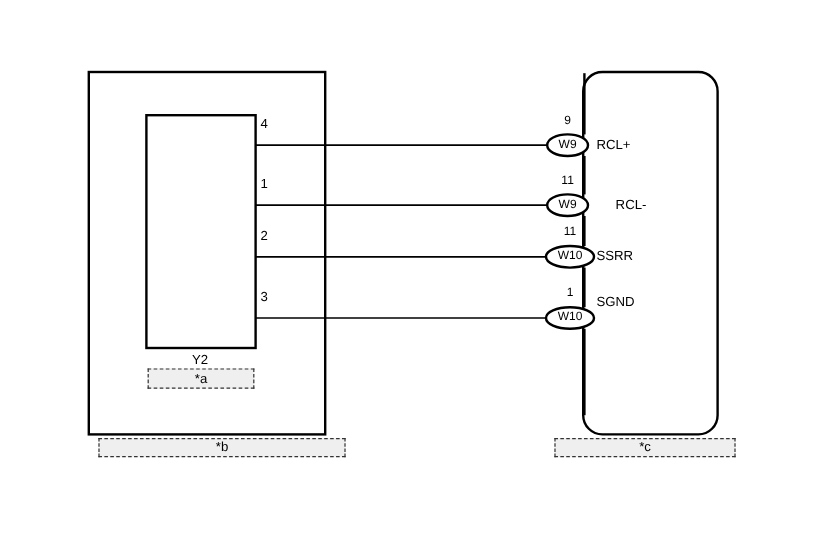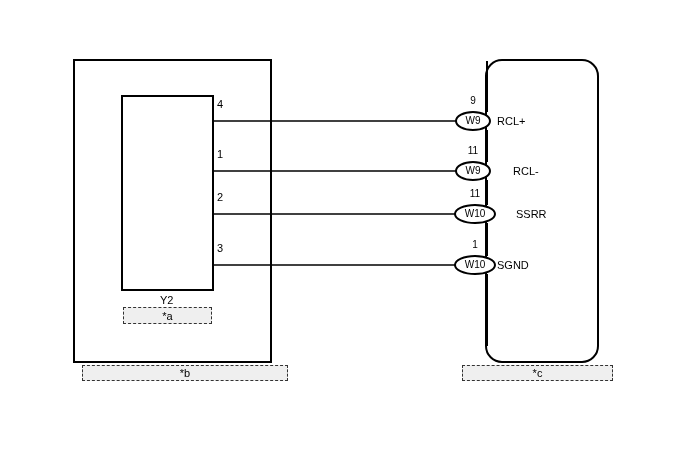--- a/index.html
+++ b/index.html
@@ -108,16 +108,16 @@
   <div class="badge-label" style="left:460px; top:188px; width:30px;">11</div>
   <div class="badge-label" style="left:460px; top:239px; width:30px;">1</div>
 
   <div class="badge-label" style="left:456px; top:115px; width:34px;">W9</div>
   <div class="badge-label" style="left:456px; top:165px; width:34px;">W9</div>
   <div class="badge-label" style="left:456px; top:208px; width:38px;">W10</div>
   <div class="badge-label" style="left:456px; top:259px; width:38px;">W10</div>
 
   <div class="txt" style="left:497px; top:115px;">RCL+</div>
   <div class="txt" style="left:513px; top:165px;">RCL-</div>
-  <div class="txt" style="left:516px; top:208px;">SSRR</div>
-  <div class="txt" style="left:497px; top:259px;">SGND</div>
+  <div class="txt" style="left:497px; top:208px;">SSRR</div>
+  <div class="txt" style="left:497px; top:246px;">SGND</div>
 
 </div>
 
 </body></html>

